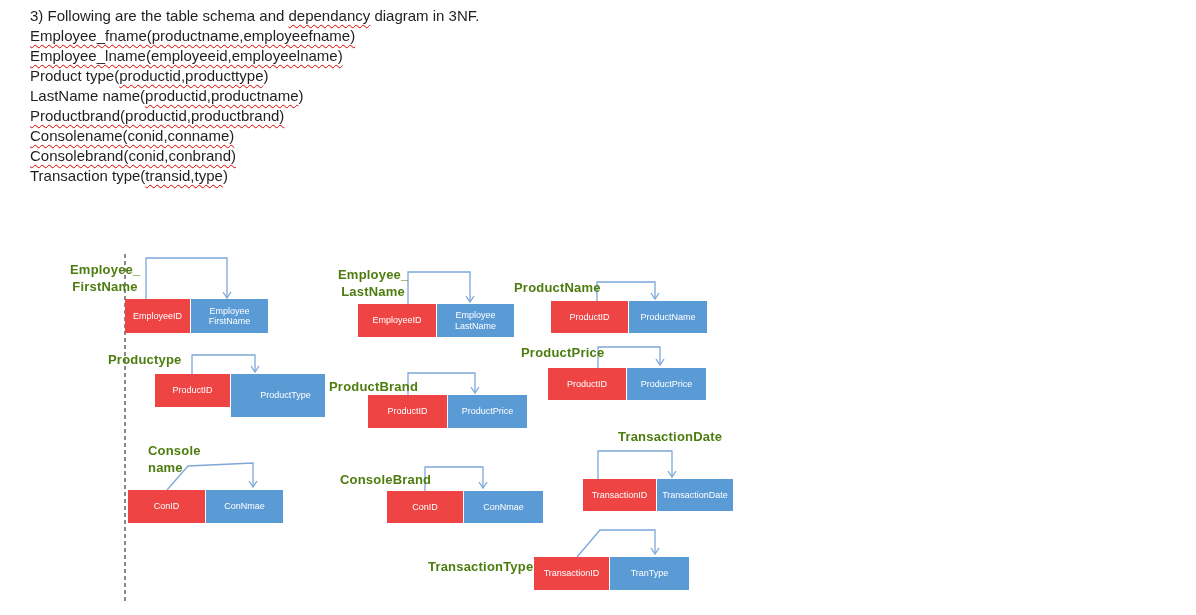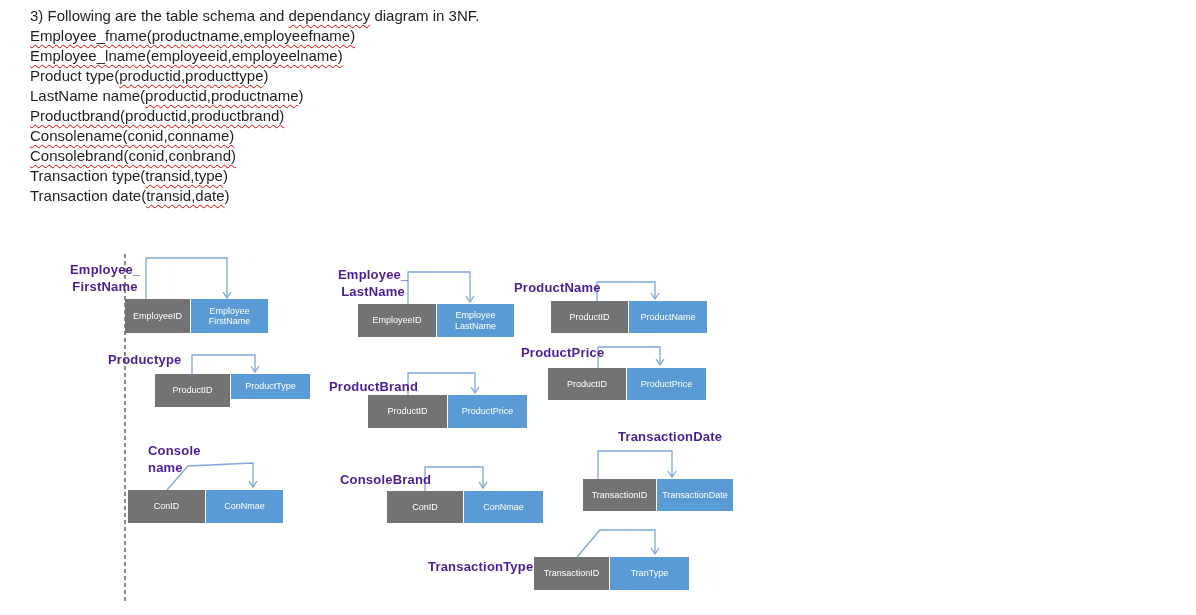--- a/index.html
+++ b/index.html
@@ -23,51 +23,50 @@
     text-decoration-color:#e00000;
     text-decoration-thickness:1px;
     text-underline-offset:3px;
     text-decoration-skip-ink:none;
   }
   
   #diagram{position:absolute;left:0;top:0;width:1196px;height:615px;}
   #connector-svg{position:absolute;left:0;top:0;z-index:1;}
   .fd-label{
     position:absolute;z-index:2;
-    color:#4c1d95;font-weight:700;font-size:13px;line-height:17px;
+    color:#4d7c0f;font-weight:700;font-size:13px;line-height:17px;
     letter-spacing:.2px;
   }
   .fd-label.center{text-align:center;}
   .fd-label span{display:block;}
   .box{
     position:absolute;z-index:2;
     display:flex;align-items:center;justify-content:center;
     flex-direction:column;
     color:#ffffff;text-align:center;
     font-size:9px;line-height:10.5px;
   }
   .box span{display:block;}
-  .key-box{background:#737373;}
+  .key-box{background:#ef4444;}
   .attr-box{background:#5b9bd5;}
 </style>
 </head>
 <body>
 
 <div class="page">
   <div id="doc-text">
       <div class="doc-line"><span>3) Following are the table schema and </span><span class="sq">dependancy</span><span> diagram in 3NF.</span></div>
       <div class="doc-line"><span class="sq">Employee_fname(productname,employeefname)</span></div>
       <div class="doc-line"><span class="sq">Employee_lname(employeeid,employeelname)</span></div>
       <div class="doc-line"><span>Product type(</span><span class="sq">productid,producttype</span><span>)</span></div>
       <div class="doc-line"><span>LastName name(</span><span class="sq">productid,productname</span><span>)</span></div>
       <div class="doc-line"><span class="sq">Productbrand(productid,productbrand)</span></div>
       <div class="doc-line"><span class="sq">Consolename(conid,conname)</span></div>
       <div class="doc-line"><span class="sq">Consolebrand(conid,conbrand)</span></div>
       <div class="doc-line"><span>Transaction type(</span><span class="sq">transid,type</span><span>)</span></div>
-      <div class="doc-line"><span>Transaction date(</span><span class="sq">transid,date</span><span>)</span></div>
     </div>
   <div id="diagram">
       <svg id="connector-svg" width="1196" height="615" viewBox="0 0 1196 615">
         <line x1="125" y1="254" x2="125" y2="601" stroke="#595959" stroke-width="1.4" stroke-dasharray="4 3"></line>
         <polyline points="146,299 146,258 227,258 227,298" fill="none" stroke="#7ea7d8" stroke-width="1.3"></polyline>
         <path d="M223,292 L227,298 L231,292" fill="none" stroke="#7ea7d8" stroke-width="1.3"></path>
         <polyline points="408,304 408,272 470,272 470,302" fill="none" stroke="#7ea7d8" stroke-width="1.3"></polyline>
         <path d="M466,296 L470,302 L474,296" fill="none" stroke="#7ea7d8" stroke-width="1.3"></path>
         <polyline points="597,301 597,282 655,282 655,299" fill="none" stroke="#7ea7d8" stroke-width="1.3"></polyline>
         <path d="M651,293 L655,299 L659,293" fill="none" stroke="#7ea7d8" stroke-width="1.3"></path>
@@ -116,21 +115,21 @@
       </div>
       <div class="box attr-box" style="left: 629px; top: 301px; width: 78px; height: 32px;">
         <span>ProductName</span>
       </div>
       <div class="fd-label" style="left: 108px; top: 351px; width: 72px;">
         <span>Productype</span>
       </div>
       <div class="box key-box" style="left: 155px; top: 374px; width: 75px; height: 33px;">
         <span>ProductID</span>
       </div>
-      <div class="box attr-box" style="left: 231px; top: 374px; width: 79px; height: 25px;">
+      <div class="box attr-box" style="left: 231px; top: 374px; width: 79px; height: 43px; padding-left: 15px;">
         <span>ProductType</span>
       </div>
       <div class="fd-label" style="left: 329px; top: 378px; width: 82px;">
         <span>ProductBrand</span>
       </div>
       <div class="box key-box" style="left: 368px; top: 395px; width: 79px; height: 33px;">
         <span>ProductID</span>
       </div>
       <div class="box attr-box" style="left: 448px; top: 395px; width: 79px; height: 33px;">
         <span>ProductPrice</span>

